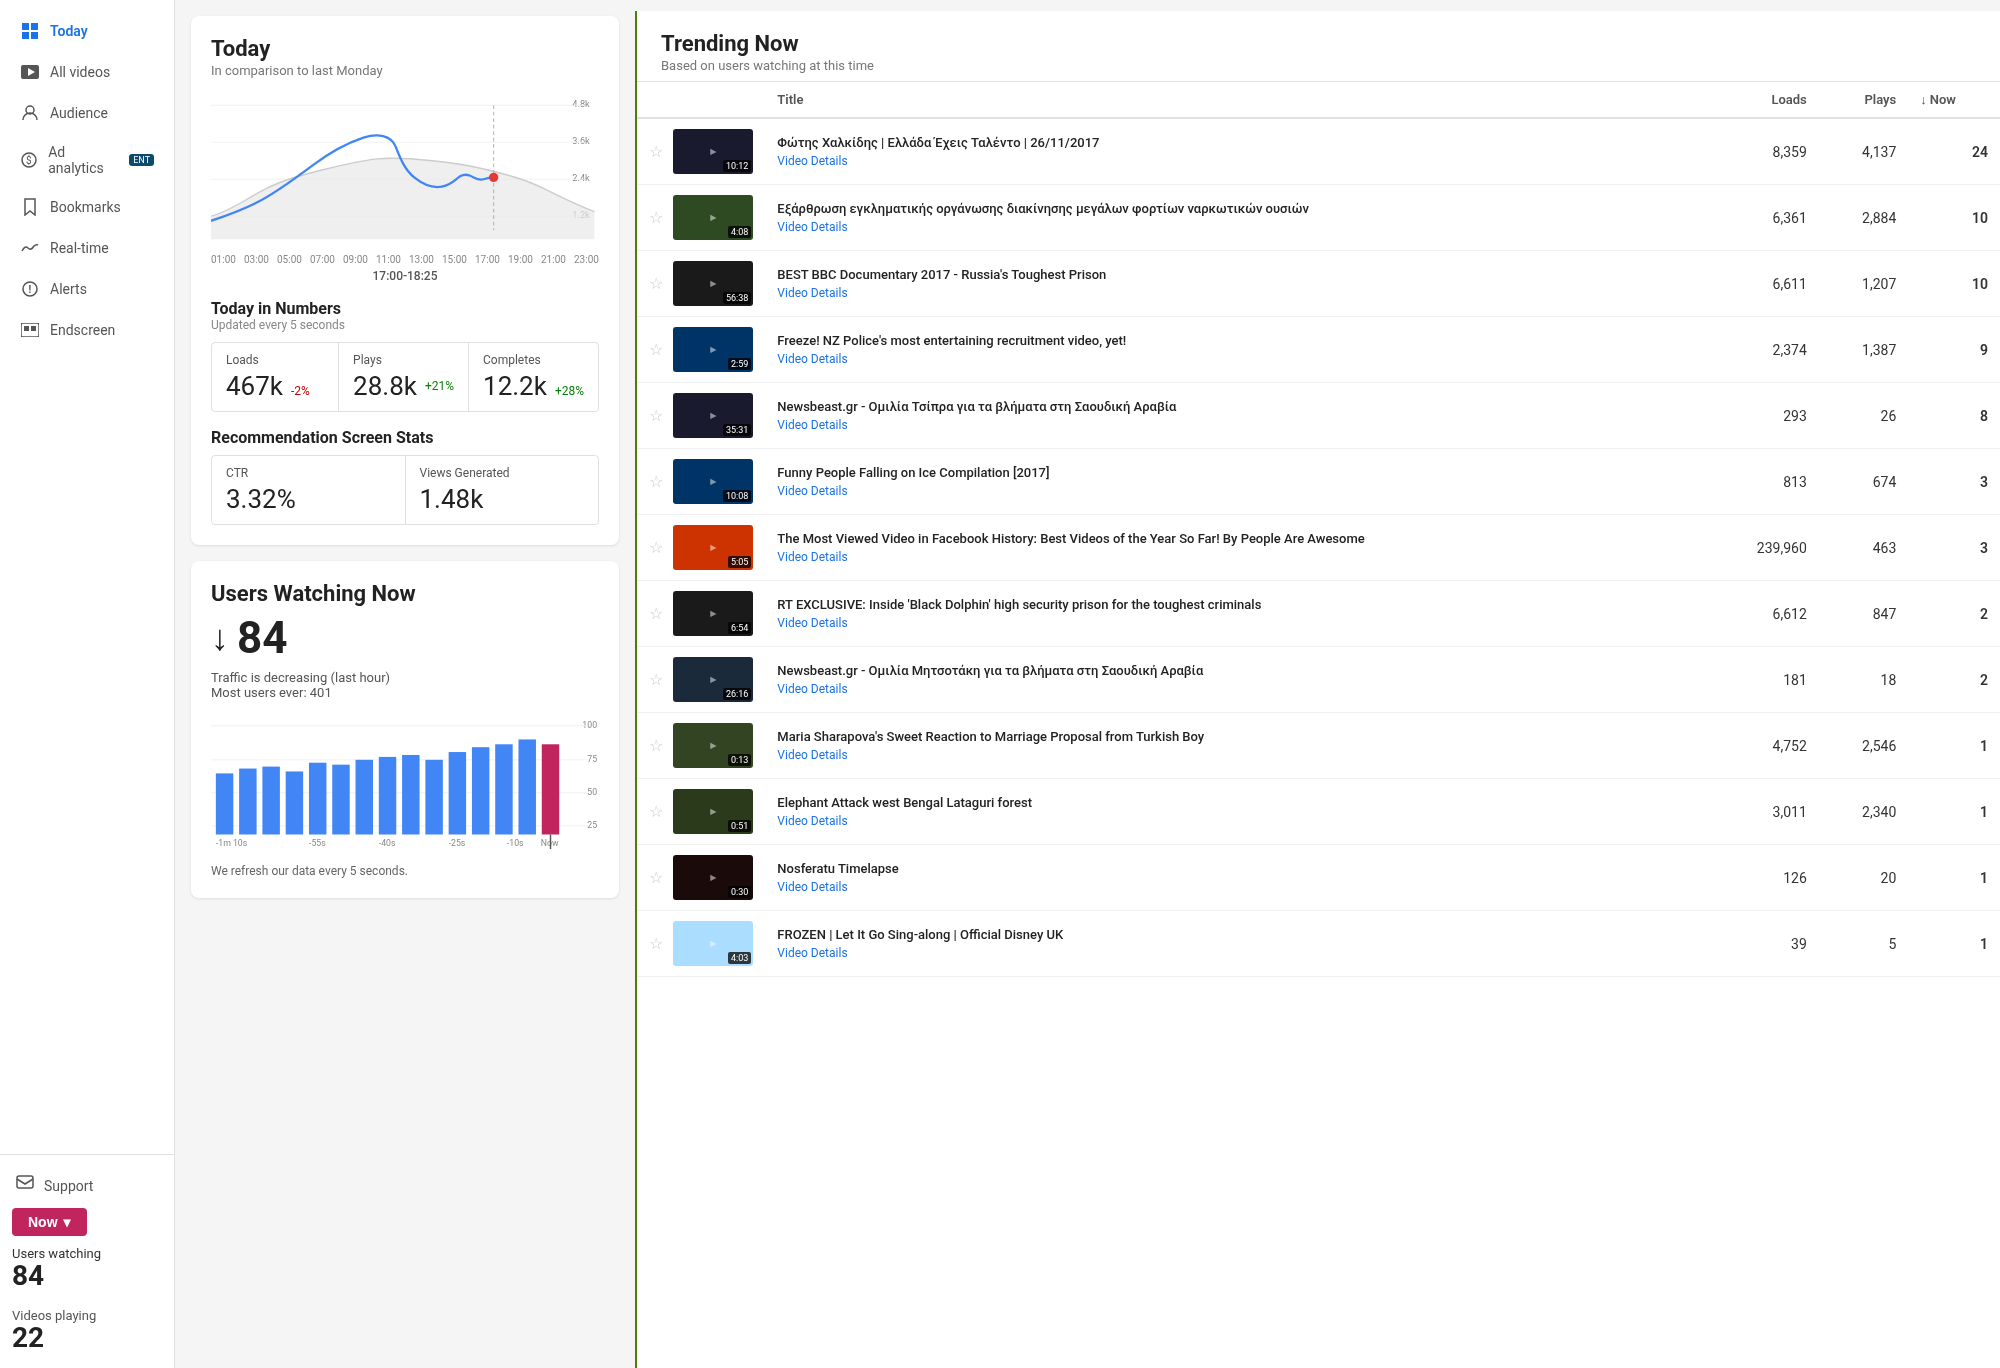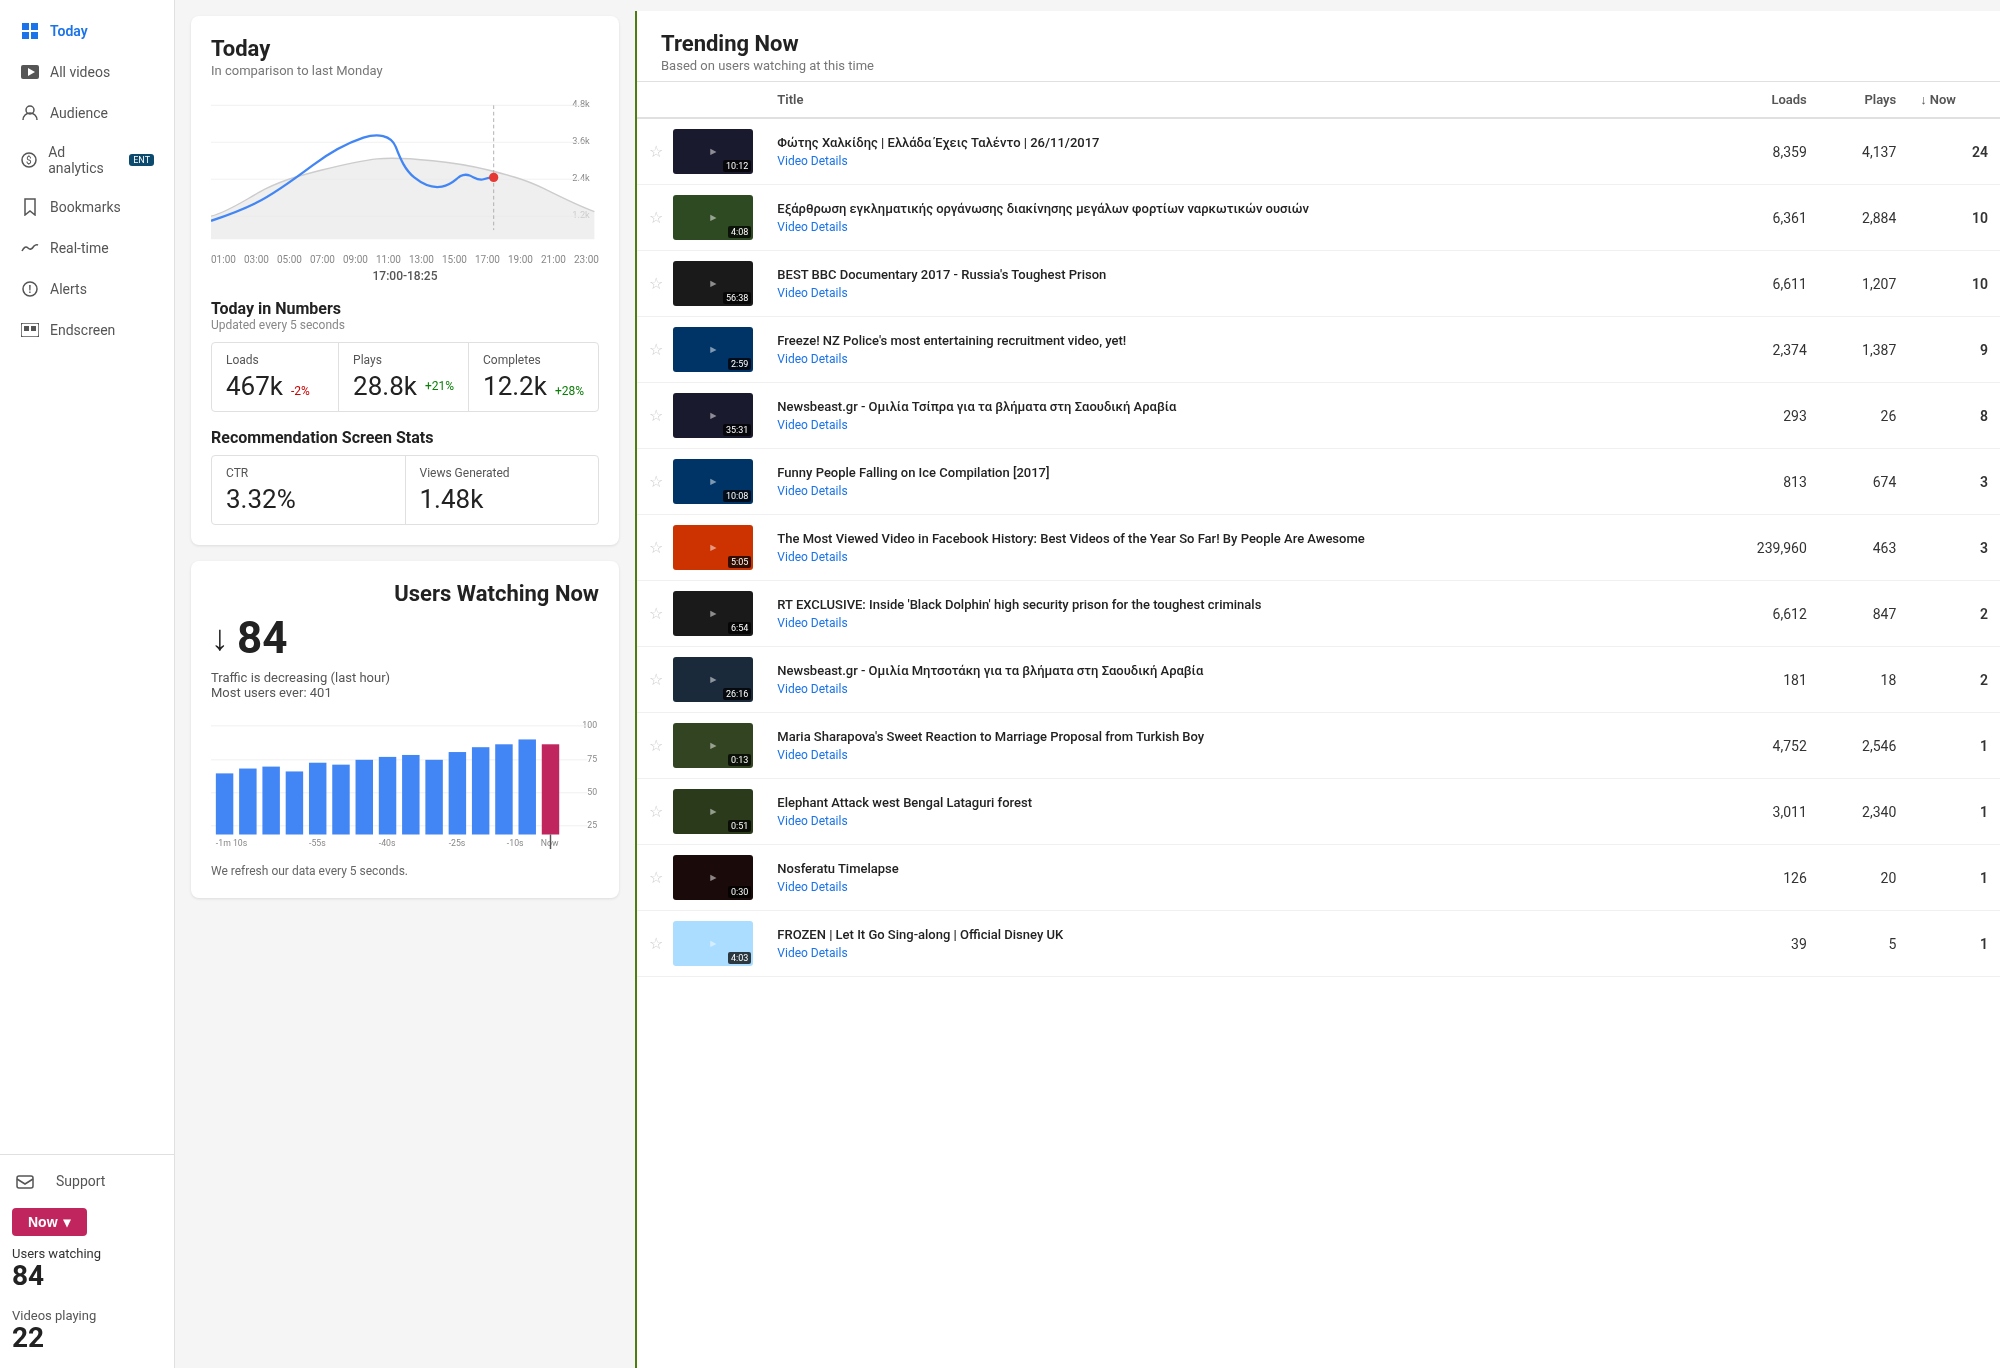--- a/index.html
+++ b/index.html
@@ -36,21 +36,21 @@
       font-size: 9px;
       padding: 1px 4px;
       border-radius: 3px;
       margin-left: 2px;
     }
     .sidebar-bottom {
       padding: 10px 12px;
       border-top: 1px solid #e0e0e0;
     }
     .support-item {
-      display: flex; align-items: flex-start; gap: 22px;
+      display: flex; align-items: flex-end; gap: 10px;
       padding: 8px 4px; cursor: pointer; color: #555;
     }
     .now-btn {
       background: #c0255e;
       color: #fff;
       border: none;
       padding: 6px 16px;
       border-radius: 4px;
       font-size: 14px;
       font-weight: 600;
@@ -116,21 +116,21 @@
     .metric-change.neg { color: #c00; }
     .metric-change.pos { color: #0a7e07; }
 
     
     .rec-title { font-size: 16px; font-weight: 700; color: #222; margin-top: 16px; margin-bottom: 8px; }
     .rec-row { display: flex; gap: 0; border: 1px solid #e0e0e0; border-radius: 4px; overflow: hidden; }
     .rec-box { flex: 1; padding: 10px 14px; border-right: 1px solid #e0e0e0; }
     .rec-box:last-child { border-right: none; }
 
     
-    .uwn-title { font-size: 22px; font-weight: 700; color: #222; text-align: right; }
+    .uwn-title { font-size: 22px; font-weight: 700; color: #222; }
     .uwn-number { font-size: 44px; font-weight: 700; color: #222; display: flex; align-items: center; gap: 8px; margin: 6px 0; }
     .uwn-arrow { font-size: 36px; color: #222; }
     .uwn-desc { font-size: 13px; color: #555; }
     .uwn-max { font-size: 13px; color: #555; }
 
     
     .bar-chart-container { position: relative; margin-top: 16px; height: 140px; }
 
     
     .trending-header { padding: 20px 24px 8px; border-bottom: 1px solid #e0e0e0; }

